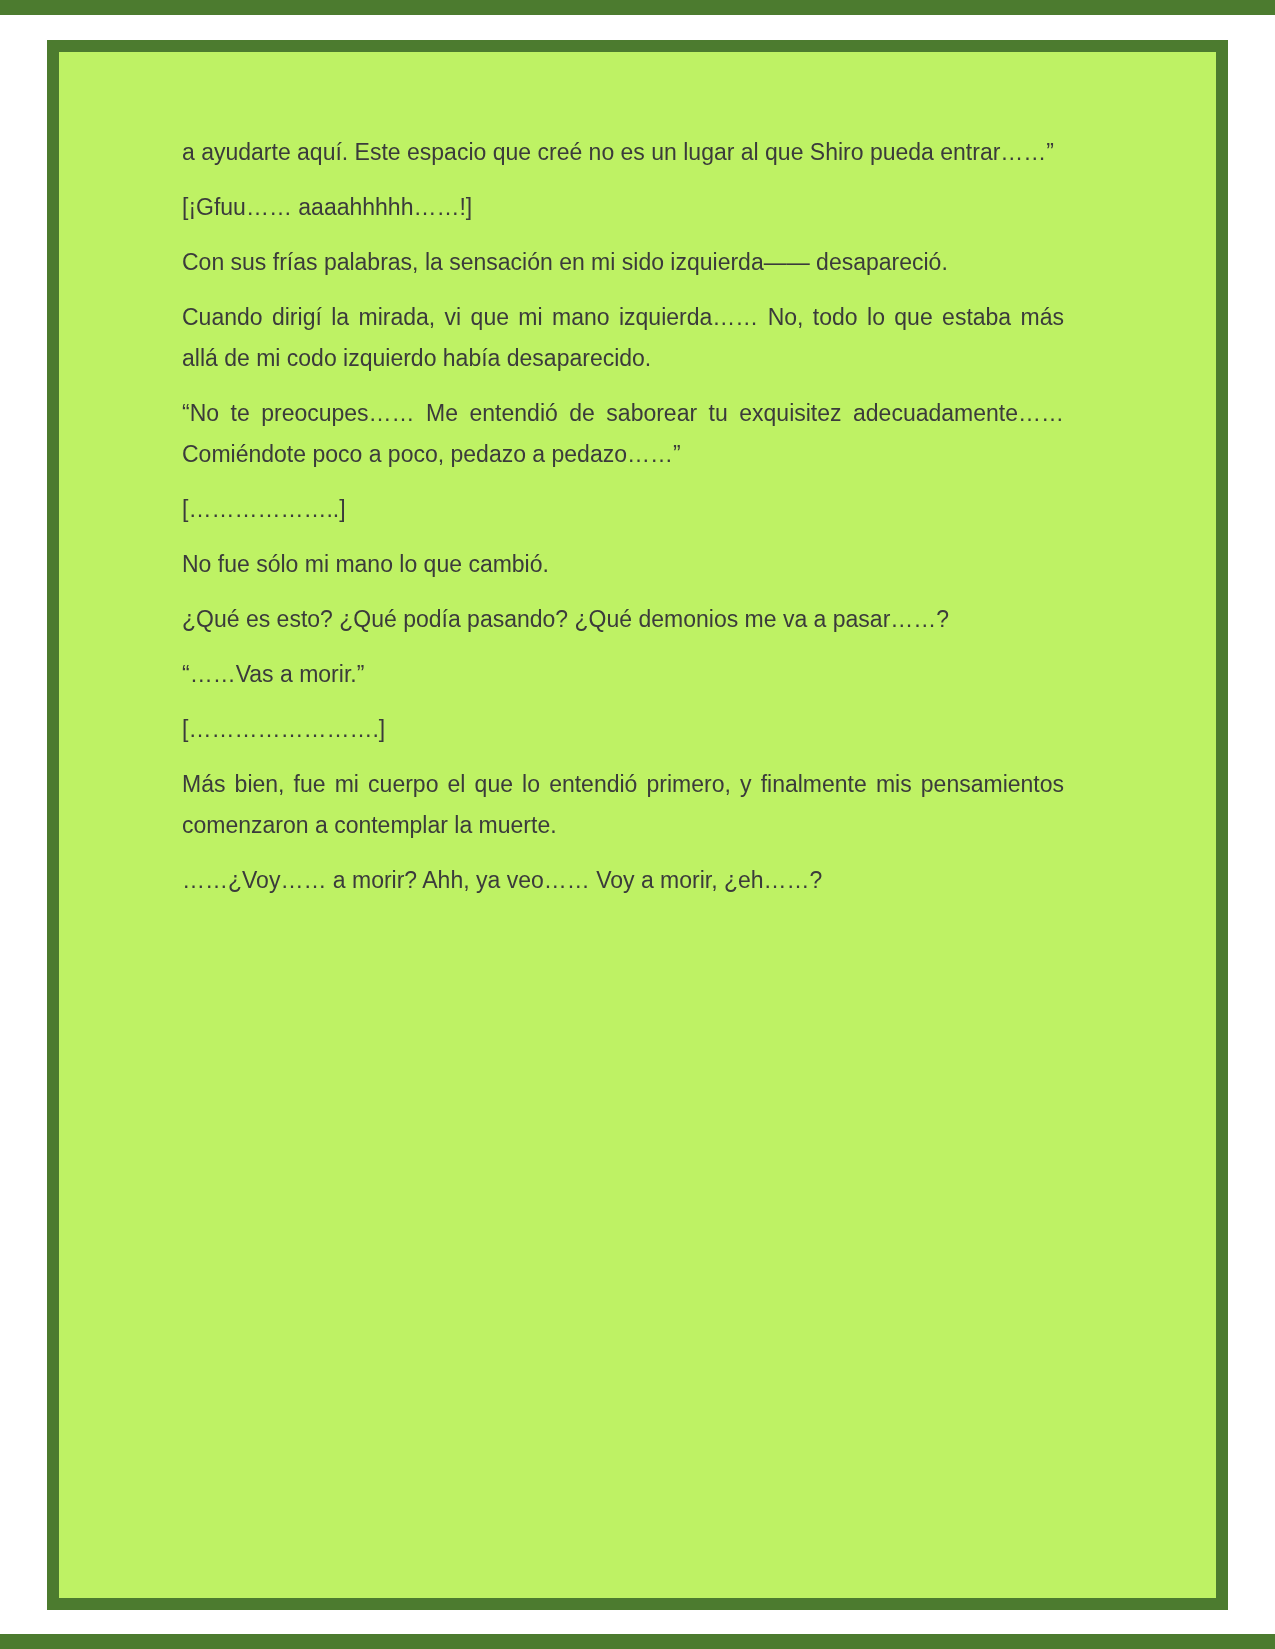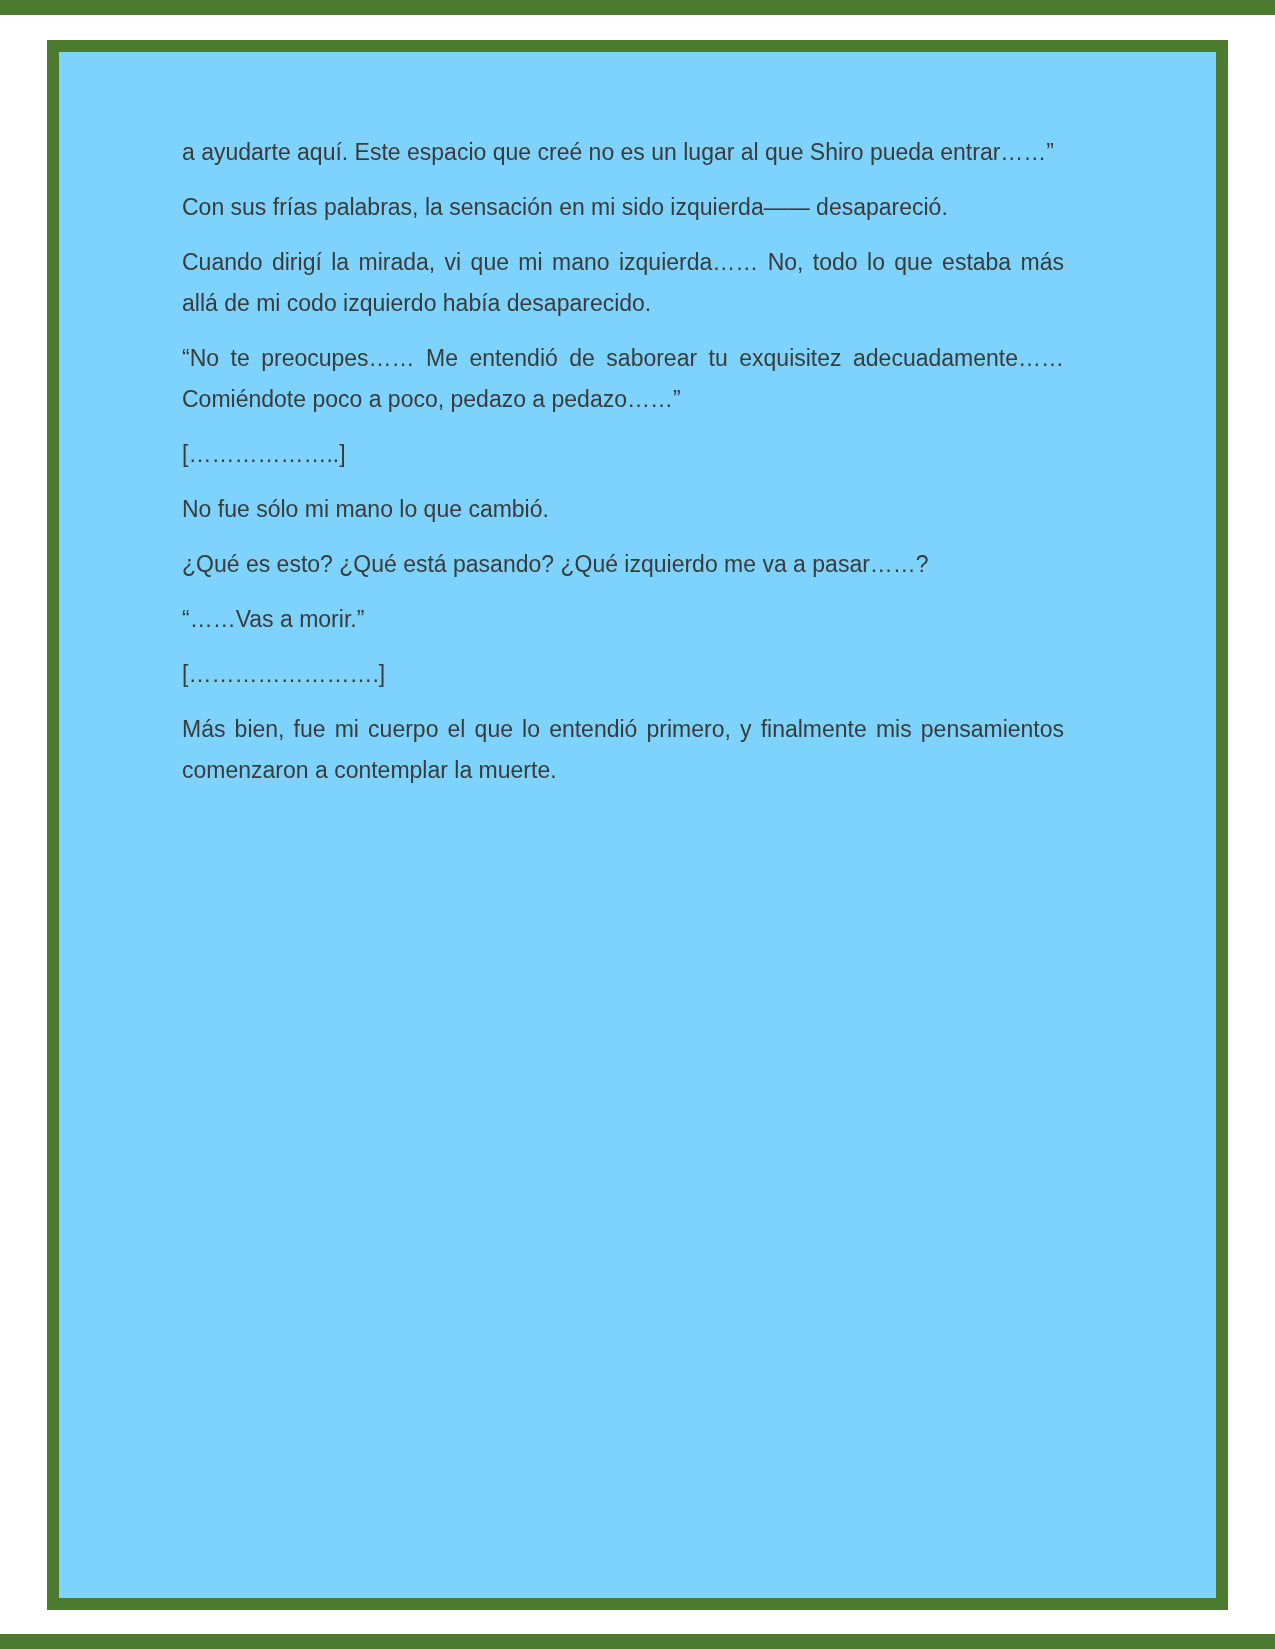--- a/index.html
+++ b/index.html
@@ -24,21 +24,21 @@
   .edge-bar.top { top: 0; }
   .edge-bar.bottom { bottom: 0; }
   .page-frame {
     position: absolute;
     left: 47px;
     top: 40px;
     width: 1181px;
     height: 1570px;
     box-sizing: border-box;
     border: 12px solid #4c7b2f;
-    background: #7dd3fc;
+    background: #bef264;
   }
   .content {
     position: absolute;
     left: 123px;
     top: 80px;
     width: 882px;
   }
   .content p {
     margin: 0 0 14px 0;
     font-size: 23px;
@@ -50,23 +50,25 @@
 </style>
 </head>
 <body>
 
 <div class="edge-bar top"></div>
 <div class="edge-bar bottom"></div>
 
 <div class="page-frame">
   <div class="content">
     <p>a ayudarte aquí. Este espacio que creé no es un lugar al que Shiro pueda entrar……”</p>
+    <p>[¡Gfuu…… aaaahhhhh……!]</p>
     <p>Con sus frías palabras, la sensación en mi sido izquierda—— desapareció.</p>
     <p>Cuando dirigí la mirada, vi que mi mano izquierda…… No, todo lo que estaba más allá de mi codo izquierdo había desaparecido.</p>
     <p>“No te preocupes…… Me entendió de saborear tu exquisitez adecuadamente…… Comiéndote poco a poco, pedazo a pedazo……”</p>
     <p>[………………..]</p>
     <p>No fue sólo mi mano lo que cambió.</p>
-    <p>¿Qué es esto? ¿Qué está pasando? ¿Qué izquierdo me va a pasar……?</p>
+    <p>¿Qué es esto? ¿Qué podía pasando? ¿Qué demonios me va a pasar……?</p>
     <p>“……Vas a morir.”</p>
     <p>[…………………….]</p>
     <p>Más bien, fue mi cuerpo el que lo entendió primero, y finalmente mis pensamientos comenzaron a contemplar la muerte.</p>
+    <p>……¿Voy…… a morir? Ahh, ya veo…… Voy a morir, ¿eh……?</p>
   </div>
 </div>
 
 </body></html>

